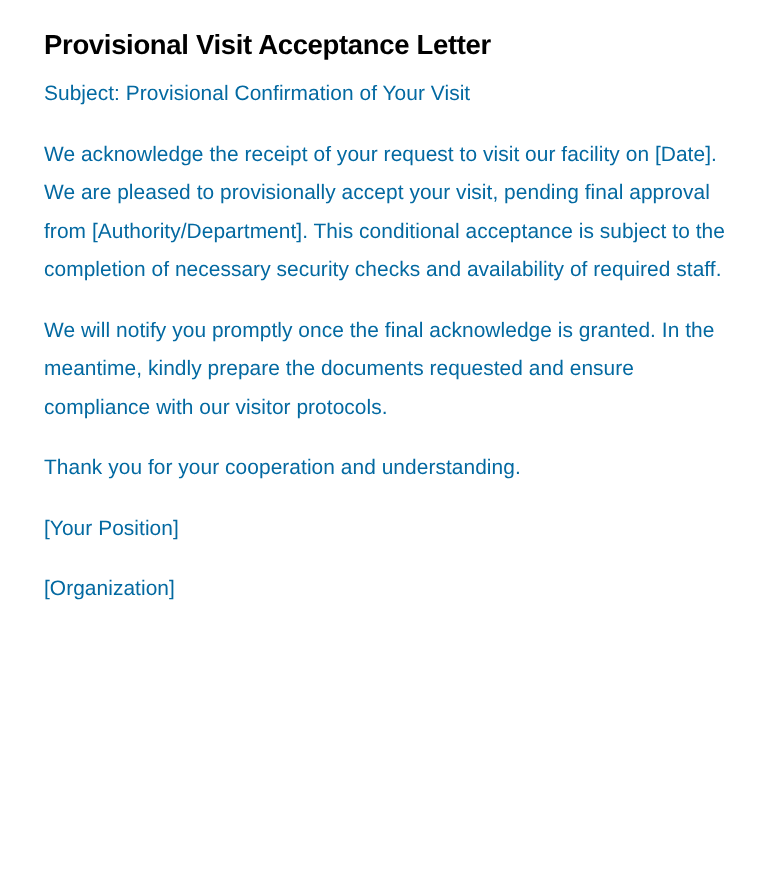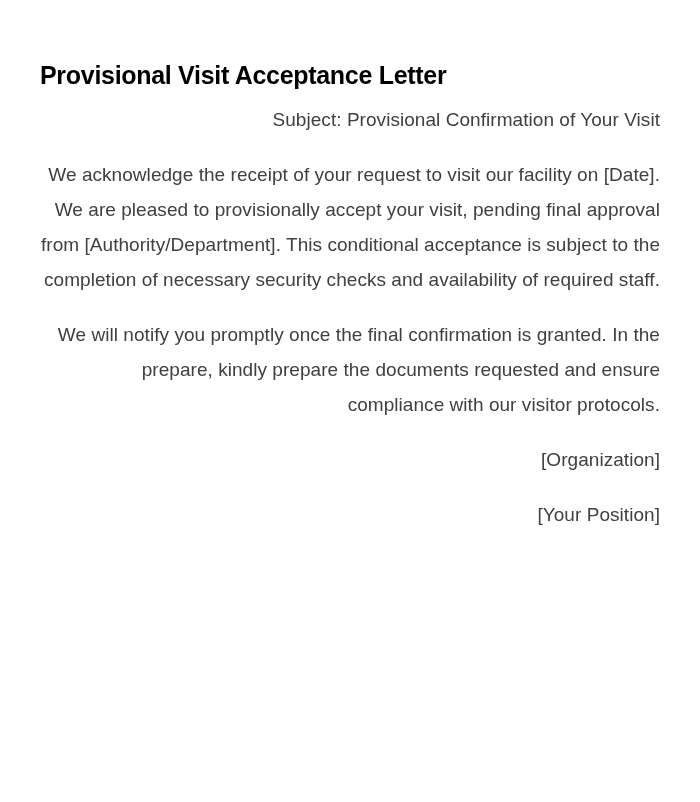--- a/index.html
+++ b/index.html
@@ -12,42 +12,41 @@
       height: 802px;
       overflow: hidden;
       font-family: "Liberation Sans", "DejaVu Sans", sans-serif;
       color: #1a1a1a;
     }
     .page {
       position: relative;
       padding: 24px 40px 0 40px;
       box-sizing: border-box;
       width: 700px;
-      margin-top: 34px;
     }
     .title {
       font-size: 25px;
       font-weight: bold;
       color: #000000;
       margin: 0 0 10px 0;
       line-height: 34px;
       letter-spacing: -0.3px;
     }
     .para {
       font-size: 19px;
       line-height: 35px;
       margin: 0 0 20px 0;
-      color: #404040;
+      color: #0369a1;
       letter-spacing: 0.05px;
-      text-align: right;
     }
   </style>
 </head>
 <body>
 
 <div class="page">
   <h1 class="title">Provisional Visit Acceptance Letter</h1>
   <p class="para">Subject: Provisional Confirmation of Your Visit</p>
   <p class="para">We acknowledge the receipt of your request to visit our facility on [Date]. We are pleased to provisionally accept your visit, pending final approval from [Authority/Department]. This conditional acceptance is subject to the completion of necessary security checks and availability of required staff.</p>
-  <p class="para">We will notify you promptly once the final confirmation is granted. In the prepare, kindly prepare the documents requested and ensure compliance with our visitor protocols.</p>
+  <p class="para">We will notify you promptly once the final acknowledge is granted. In the meantime, kindly prepare the documents requested and ensure compliance with our visitor protocols.</p>
+  <p class="para">Thank you for your cooperation and understanding.</p>
+  <p class="para">[Your Position]</p>
   <p class="para">[Organization]</p>
-  <p class="para">[Your Position]</p>
 </div>
 
 </body></html>

